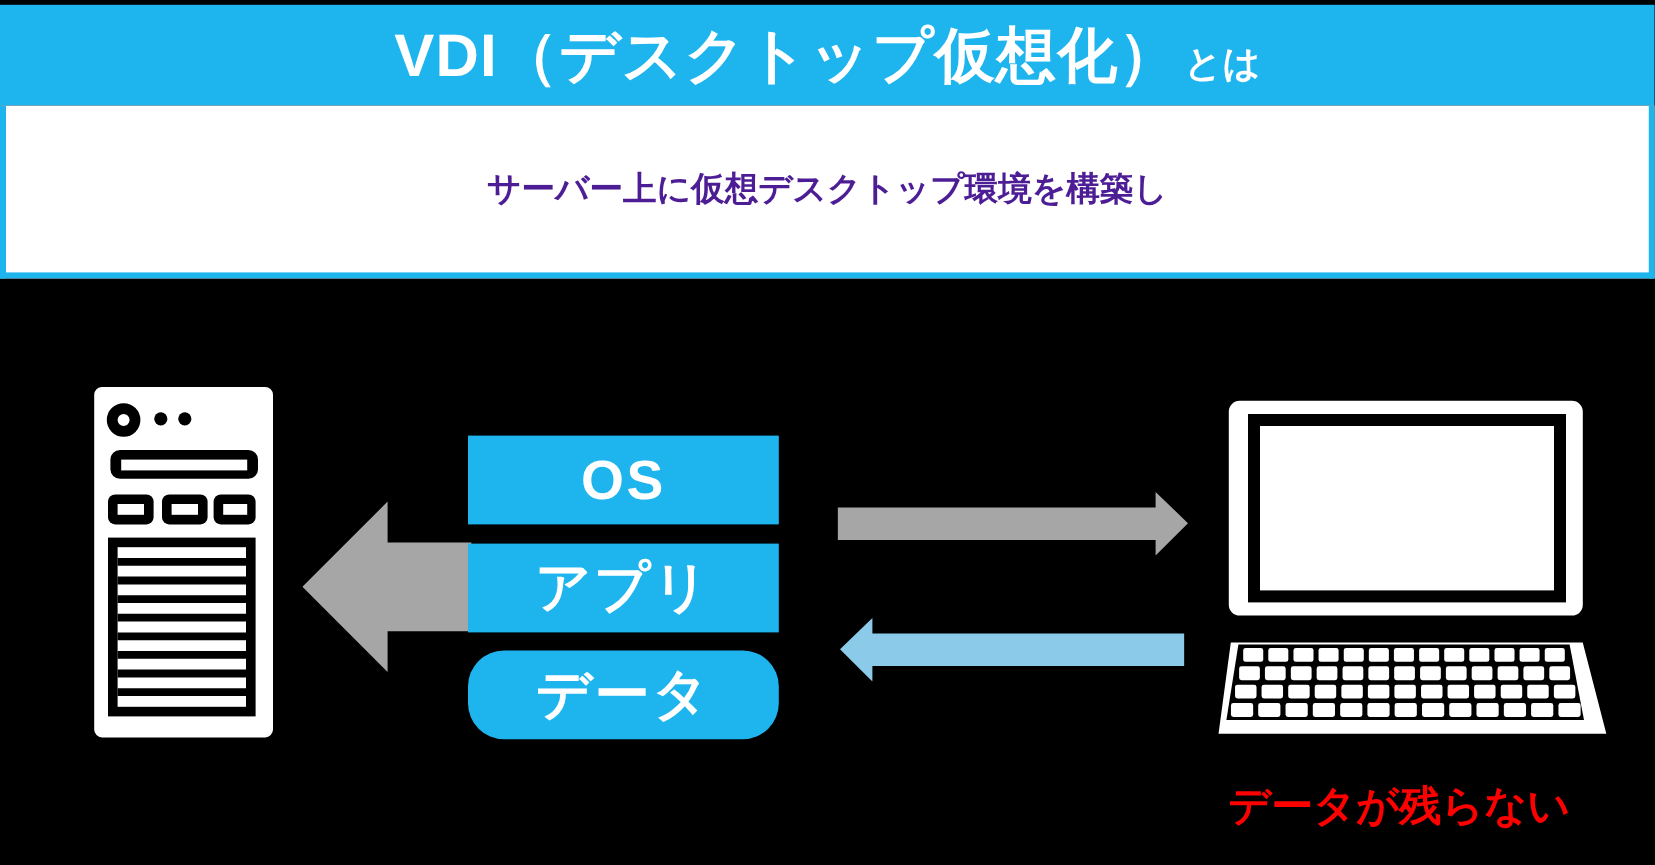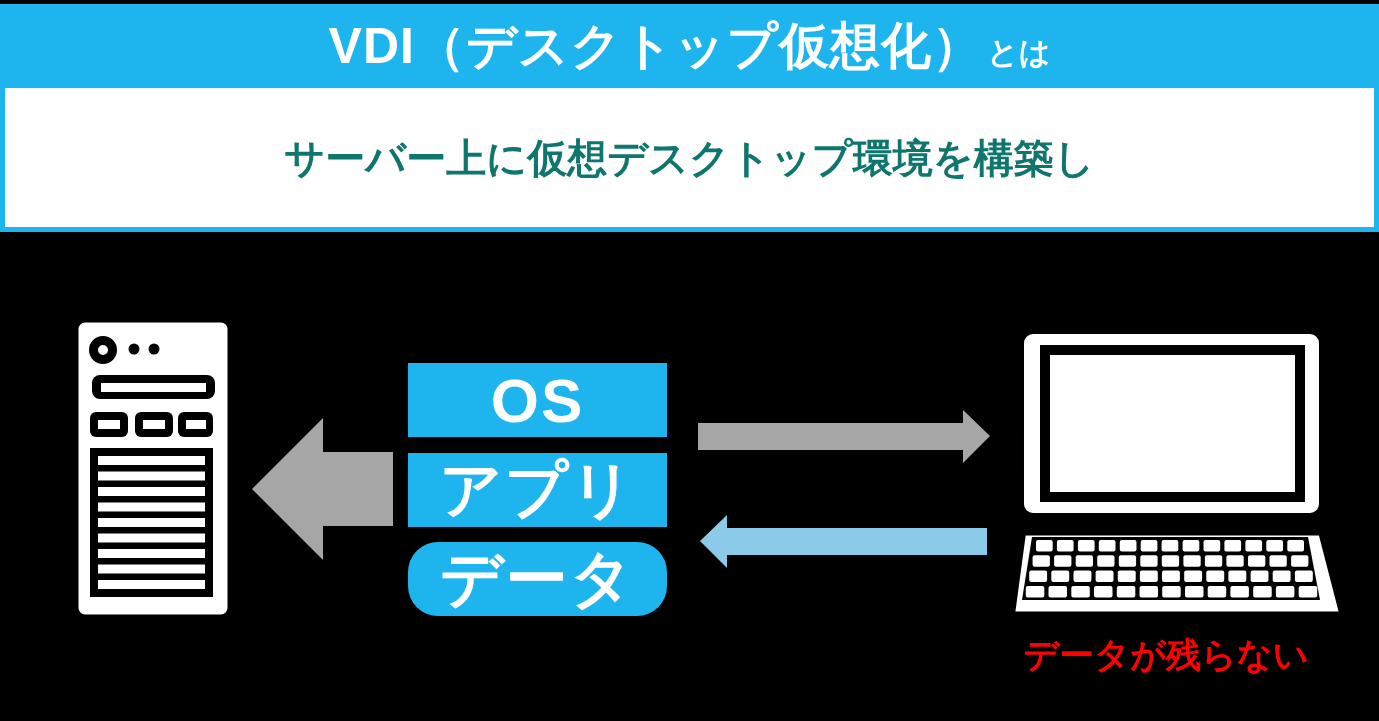--- a/index.html
+++ b/index.html
@@ -25,36 +25,36 @@
   .header-suffix{color:#fff;font-size:31px;padding-top:14px;text-align:right;}
   
   .subtitle-box{
     position:absolute;left:0;top:88px;width:1379px;height:144px;
     box-sizing:border-box;background:#fff;
     border-left:5px solid var(--accent-cyan);
     border-right:5px solid var(--accent-cyan);
     border-bottom:5px solid var(--accent-cyan);
     display:flex;flex-direction:column;align-items:center;justify-content:center;
   }
-  .subtitle-line{color:#0f766e;font-size:40px;line-height:56px;white-space:nowrap;}
+  .subtitle-line{color:#4c1d95;font-size:28px;line-height:56px;white-space:nowrap;}
   
   .abs{position:absolute;}
   .layer-box{
-    position:absolute;left:408px;width:259px;height:74px;
+    position:absolute;left:390px;width:259px;height:74px;
     background:var(--accent-cyan);color:#fff;
     display:flex;align-items:center;justify-content:center;
-    font-size:62px;letter-spacing:2px;
+    font-size:46px;letter-spacing:2px;
   }
   .layer-os{top:363px;}
   .layer-app{top:453px;}
   .layer-data{top:542px;border-radius:30px;}
   .arrow-gray-fill{color:var(--arrow-gray);}
   .arrow-blue-fill{color:var(--arrow-light-blue);}
   .caption{
-    position:absolute;left:996px;top:632px;width:340px;
+    position:absolute;left:996px;top:648px;width:340px;
     text-align:center;color:var(--caption-red);font-size:35px;white-space:nowrap;
   }
 </style>
 </head>
 <body>
 
 <div class="page">
 
   <div class="header">
     <span class="header-main">VDI（デスクトップ仮想化）</span>

